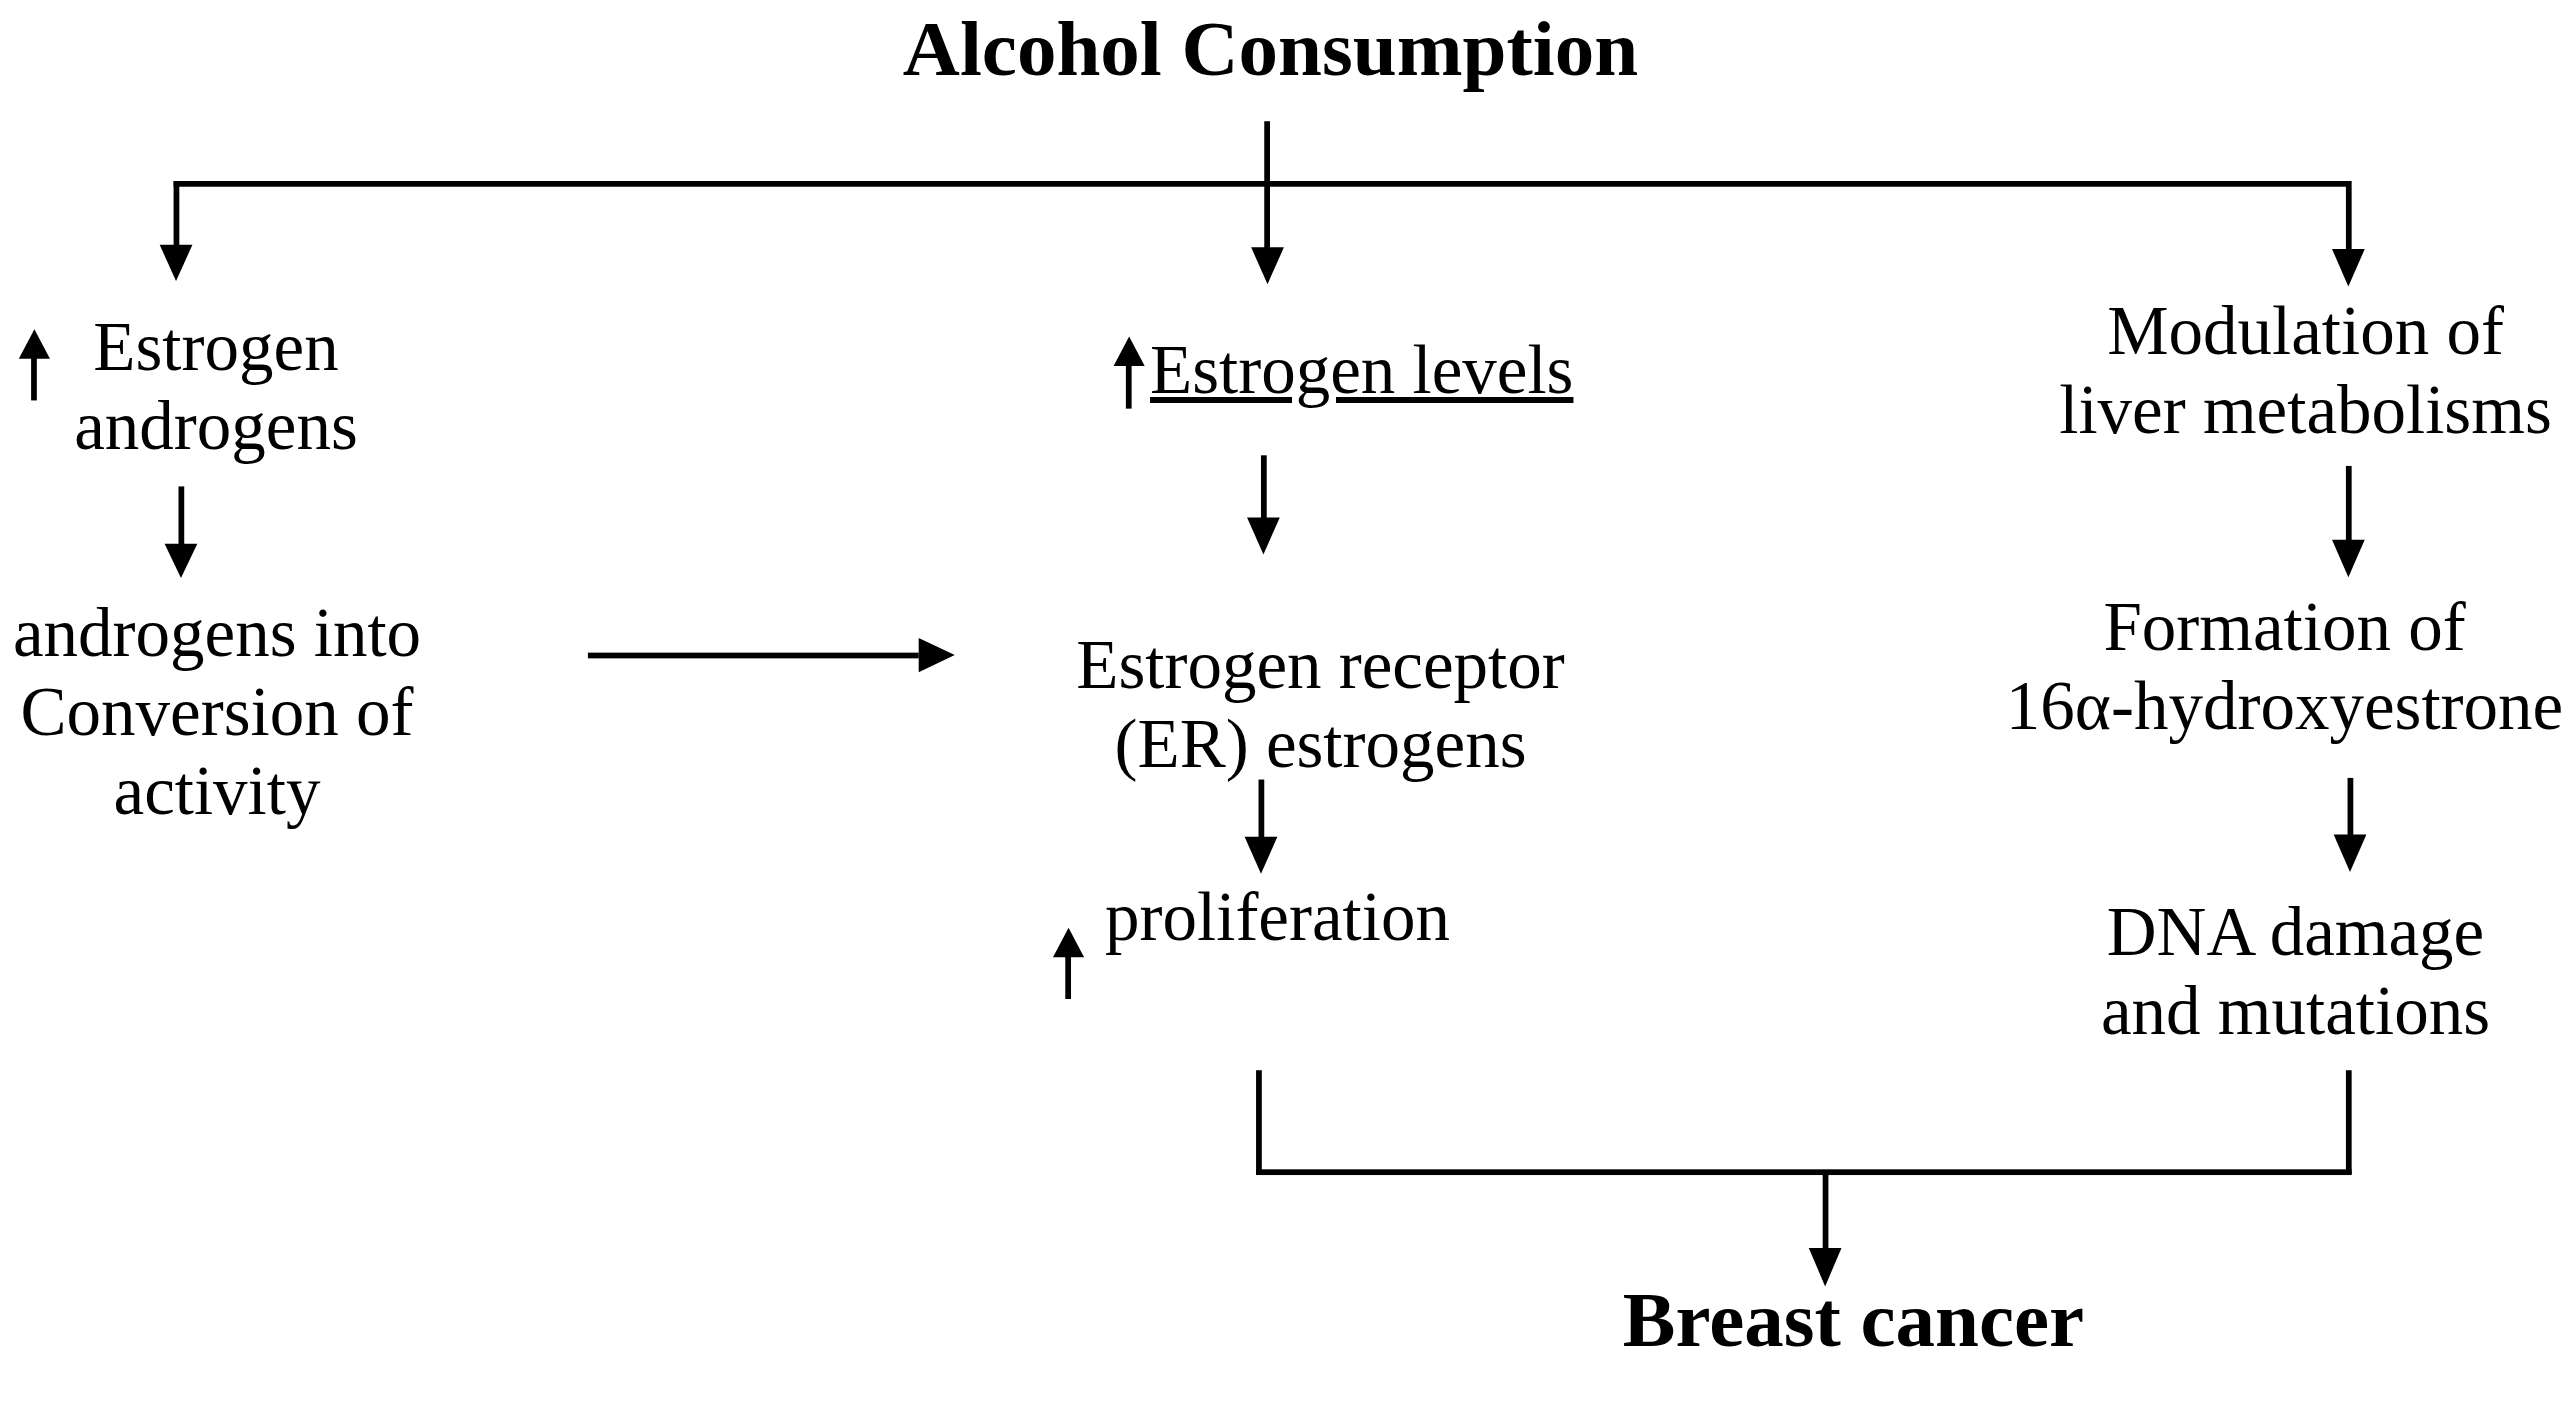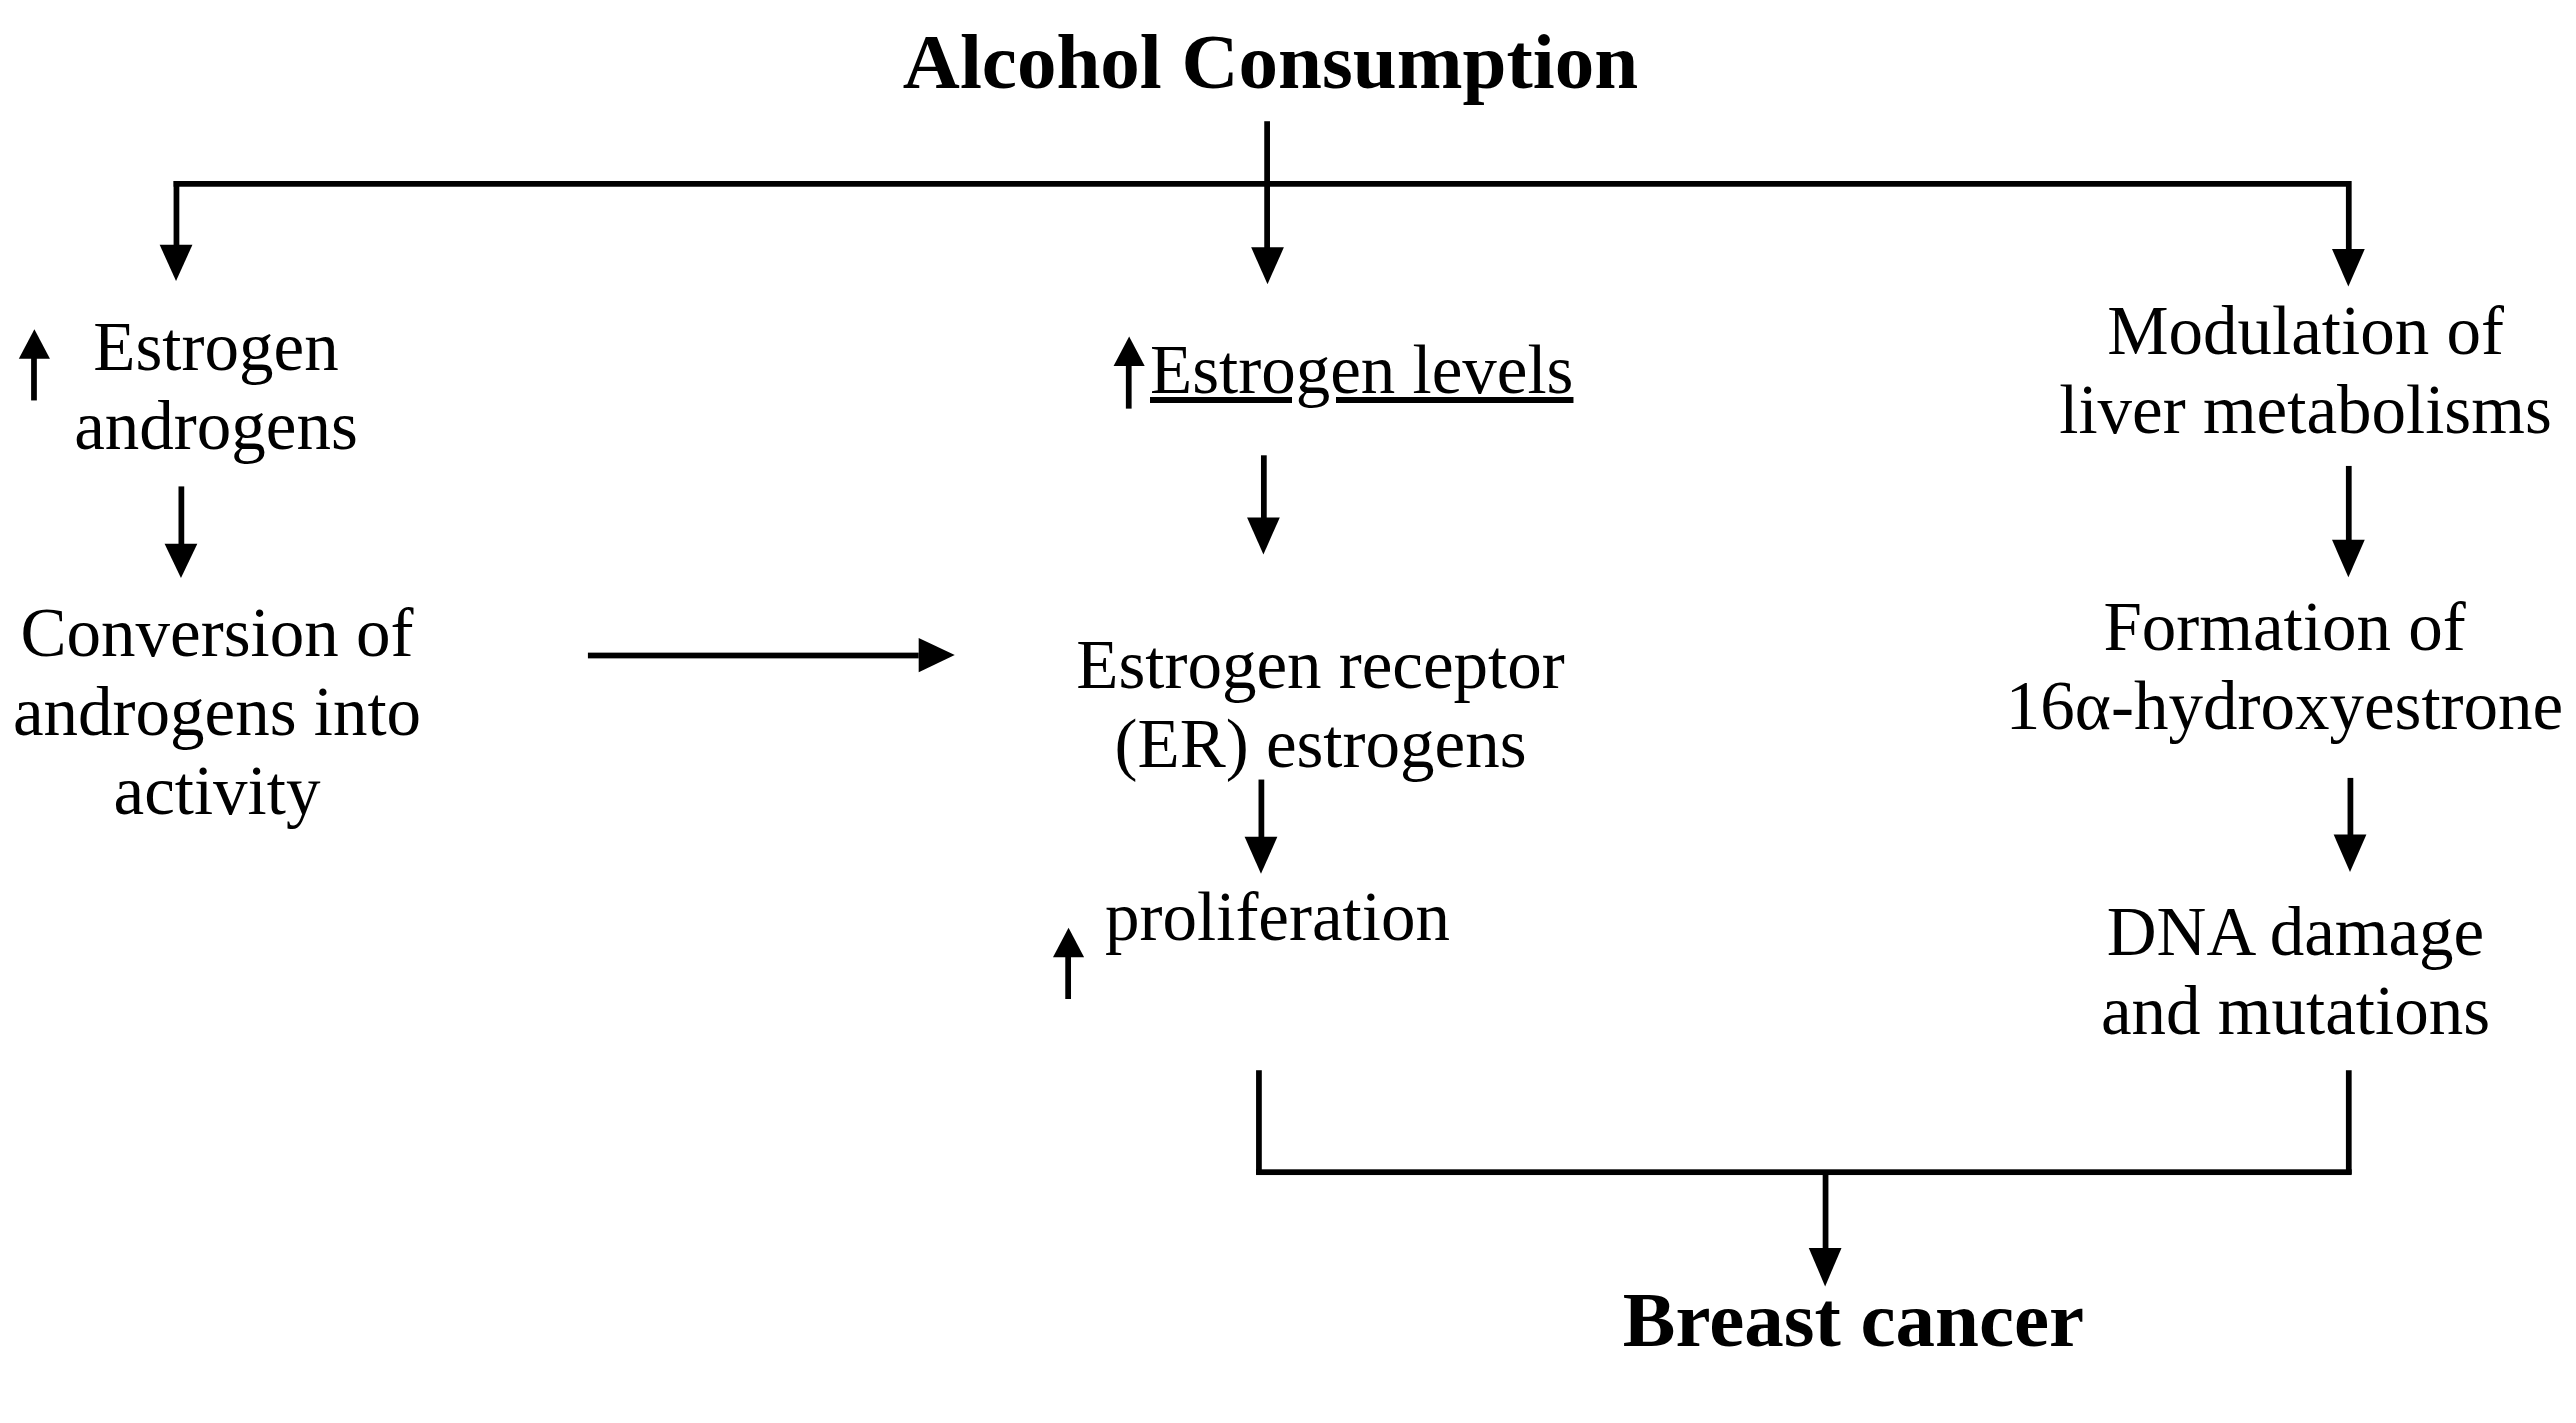--- a/index.html
+++ b/index.html
@@ -112,30 +112,30 @@
     <g>
       <rect x="1534" y="1428" width="1338" height="7"></rect>
     </g>
 
     <g>
       <rect x="2226" y="1434" width="7" height="92"></rect>
       <polygon points="2209,1524 2249,1524 2229,1571"></polygon>
     </g>
   </svg>
 
-  <div class="node bold" style="left:861px; top:4.1px; width:819px;margin-top:13px;">Alcohol Consumption</div>
+  <div class="node bold" style="left:861px; top:4.1px; width:819px;">Alcohol Consumption</div>
 
   <div class="node" style="left:0px; top:308px; width:432px;">
     <div>Estrogen</div>
     <div>androgens</div>
   </div>
 
   <div class="node" style="left:0px; top:594px; width:434px;">
+    <div>androgens into</div>
     <div>Conversion of</div>
-    <div>androgens into</div>
     <div>activity</div>
   </div>
 
   <div class="node left-align" style="left:1150px; top:331px; width:524px;">Estrogen levels</div>
 
   <div class="node" style="left:1034px; top:626px; width:573px;">
     <div>Estrogen receptor</div>
     <div>(ER) estrogens</div>
   </div>
 

